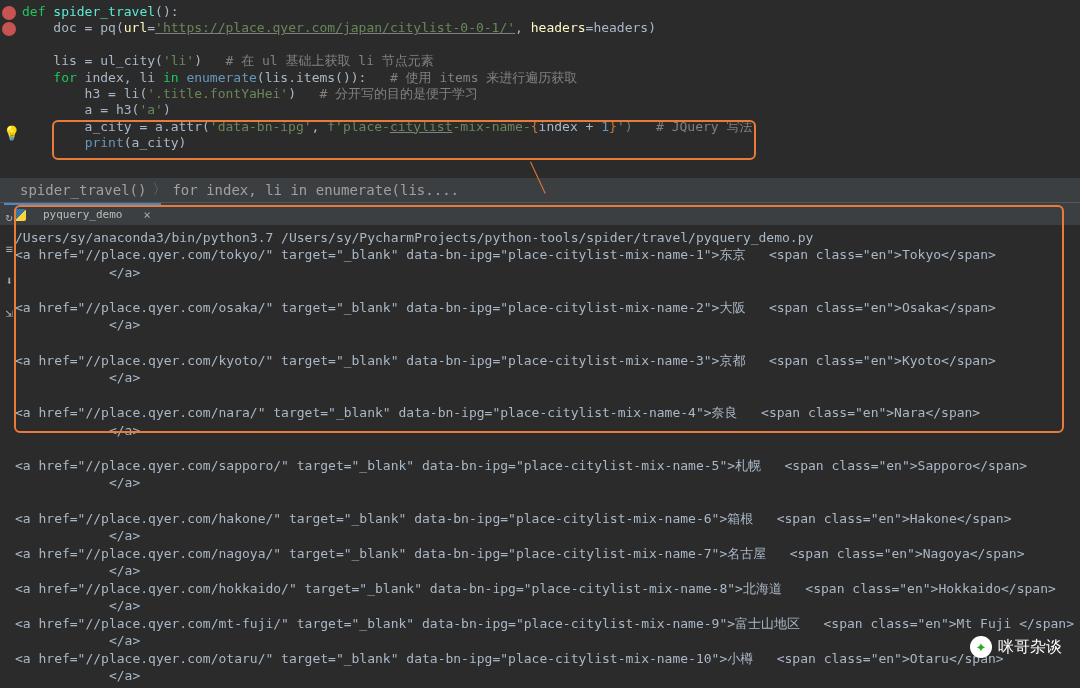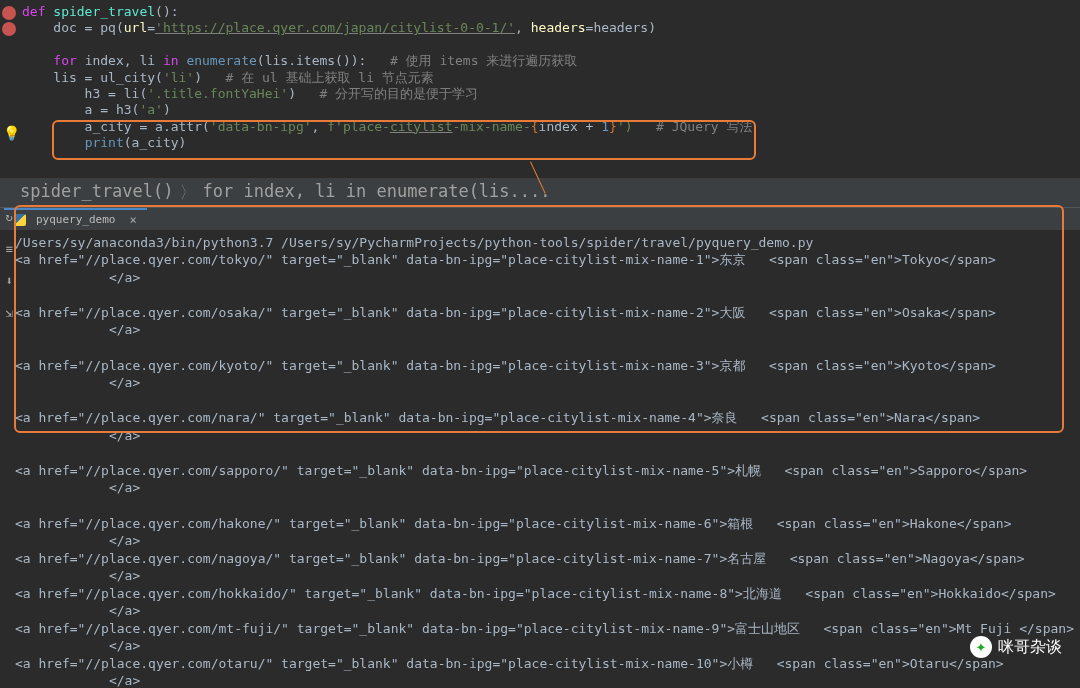--- a/index.html
+++ b/index.html
@@ -15,21 +15,21 @@
   }
   .editor-pane {
     background: #2b2b2b;
     padding: 4px 0 10px 0;
   }
   .code-line {
     white-space: pre;
     line-height: 1.26;
     padding-left: 22px;
   }
-  .kw { color: #d946ef; margin-top: 32px; }
+  .kw { color: #22c55e; margin-top: 32px; }
   .fn { color: #5eead4; }
   .str { color: #6a8759; }
   .param { color: #fef9c3; }
   .comment { color: #808080; }
   .default { color: #a9b7c6; }
   .num { color: #6897bb; }
   .underline { text-decoration: underline; text-decoration-color: #808080; }
   .fstring-brace { color: #cc7832; }
 
   .gutter-mark {
@@ -58,41 +58,41 @@
     width: 20px;
     height: 35px;
     border-left: 1px solid #e87a3a;
     transform: rotate(-25deg);
     transform-origin: top left;
   }
 
   .breadcrumb {
     background: #3c3f41;
     padding: 3px 20px;
-    font-size: 17px;
+    font-size: 14px;
     color: #a0a0a0;
     display: flex;
     gap: 6px;
-    align-items: flex-start;
+    align-items: center;
   }
   .crumb-sep { color: #777; }
 
   .tab-bar {
     background: #3c3f41;
     padding: 0 4px;
     display: flex;
     border-top: 1px solid #555;
   }
   .tab {
     padding: 3px 10px;
     font-size: 11px;
     color: #bbb;
     display: flex;
     align-items: center;
-    gap: 10px;
+    gap: 17px;
     background: #515658;
     border-top: 2px solid transparent;
   }
   .tab.active { border-top-color: #4a88c7; background: #3c3f41;}
   .py-icon { 
     width: 12px; height: 12px; 
     background: linear-gradient(135deg, #3672a4 50%, #ffd43b 50%);
     border-radius: 2px;
     display: inline-block;
   }
@@ -145,22 +145,22 @@
     font-size: 13px;
   }
 </style>
 </head>
 <body>
 
 <div class="editor-pane">
   <div class="code-line"><span class="gutter-mark red-dot" style="top:6px;"></span><span class="kw">def </span><span class="fn">spider_travel</span><span class="default">():</span></div>
   <div class="code-line"><span class="gutter-mark red-dot" style="top:22px;"></span><span>    </span><span class="default">doc = pq(</span><span class="param">url</span><span class="default">=</span><span class="str underline">'https://place.qyer.com/japan/citylist-0-0-1/'</span><span class="default">, </span><span class="param">headers</span><span class="default">=headers)</span></div>
   <div class="code-line">&nbsp;</div>
+  <div class="code-line"><span class="default">    lis = ul_city(</span><span class="str">'li'</span><span class="default">)   </span><span class="comment"># 在 ul 基础上获取 li 节点元素</span></div>
   <div class="code-line"><span class="kw">    for </span><span class="default">index, li </span><span class="kw">in </span><span class="num">enumerate</span><span class="default">(lis.items()):   </span><span class="comment"># 使用 items 来进行遍历获取</span></div>
-  <div class="code-line"><span class="default">    lis = ul_city(</span><span class="str">'li'</span><span class="default">)   </span><span class="comment"># 在 ul 基础上获取 li 节点元素</span></div>
   <div class="code-line"><span class="default">        h3 = li(</span><span class="str">'.title.fontYaHei'</span><span class="default">)   </span><span class="comment"># 分开写的目的是便于学习</span></div>
   <div class="code-line"><span class="default">        a = h3(</span><span class="str">'a'</span><span class="default">)</span></div>
   <div class="code-line"><span class="gutter-mark bulb" style="top:125px;">💡</span><span class="default">        a_city = a.attr(</span><span class="str">'data-bn-ipg'</span><span class="default">, </span><span class="str">f'place-</span><span class="str underline">citylist</span><span class="str">-mix-name-</span><span class="fstring-brace">{</span><span class="default">index + </span><span class="num">1</span><span class="fstring-brace">}</span><span class="str">')   </span><span class="comment"># JQuery 写法</span></div>
   <div class="code-line"><span class="default">        </span><span class="num">print</span><span class="default">(a_city)</span></div>
   <div class="code-line">&nbsp;</div>
 </div>
 
 <div class="highlight-box box1"></div>
 <div class="annotation-line"></div>
 

